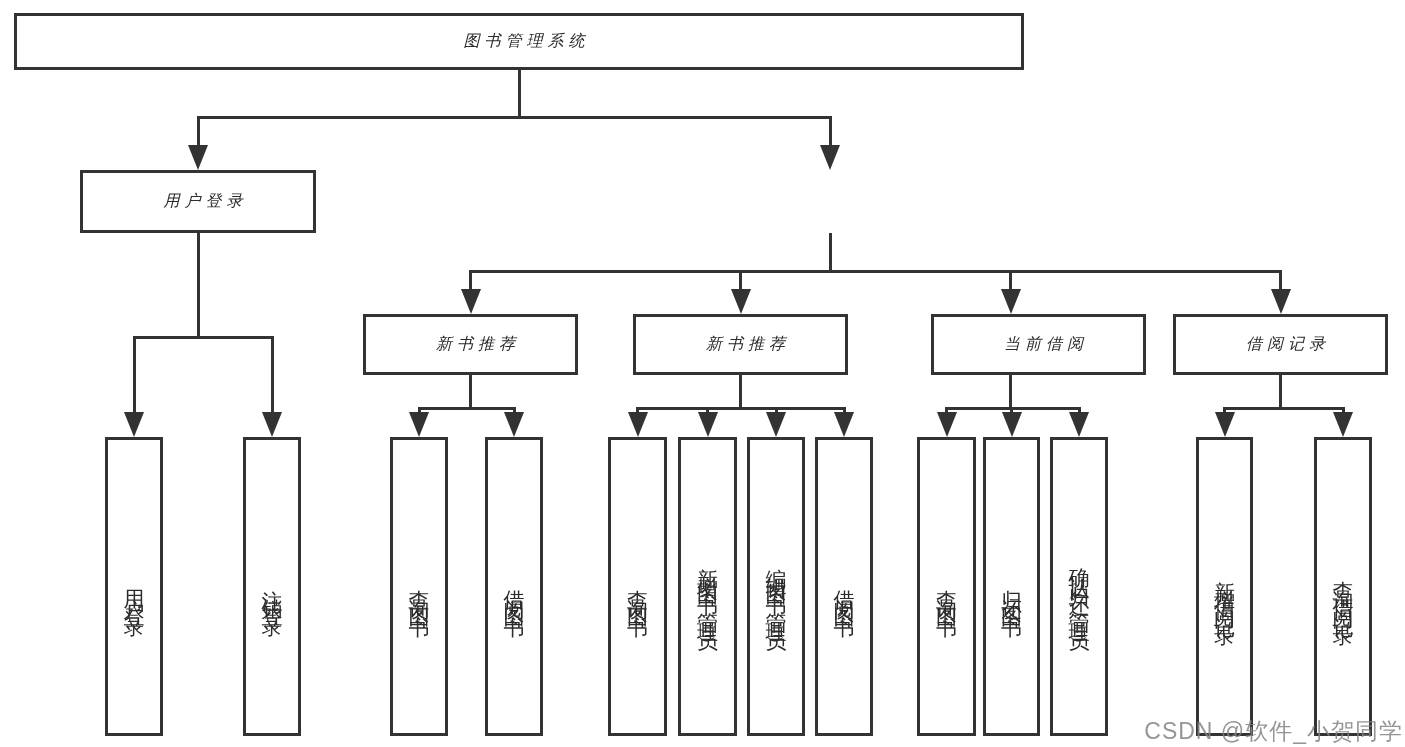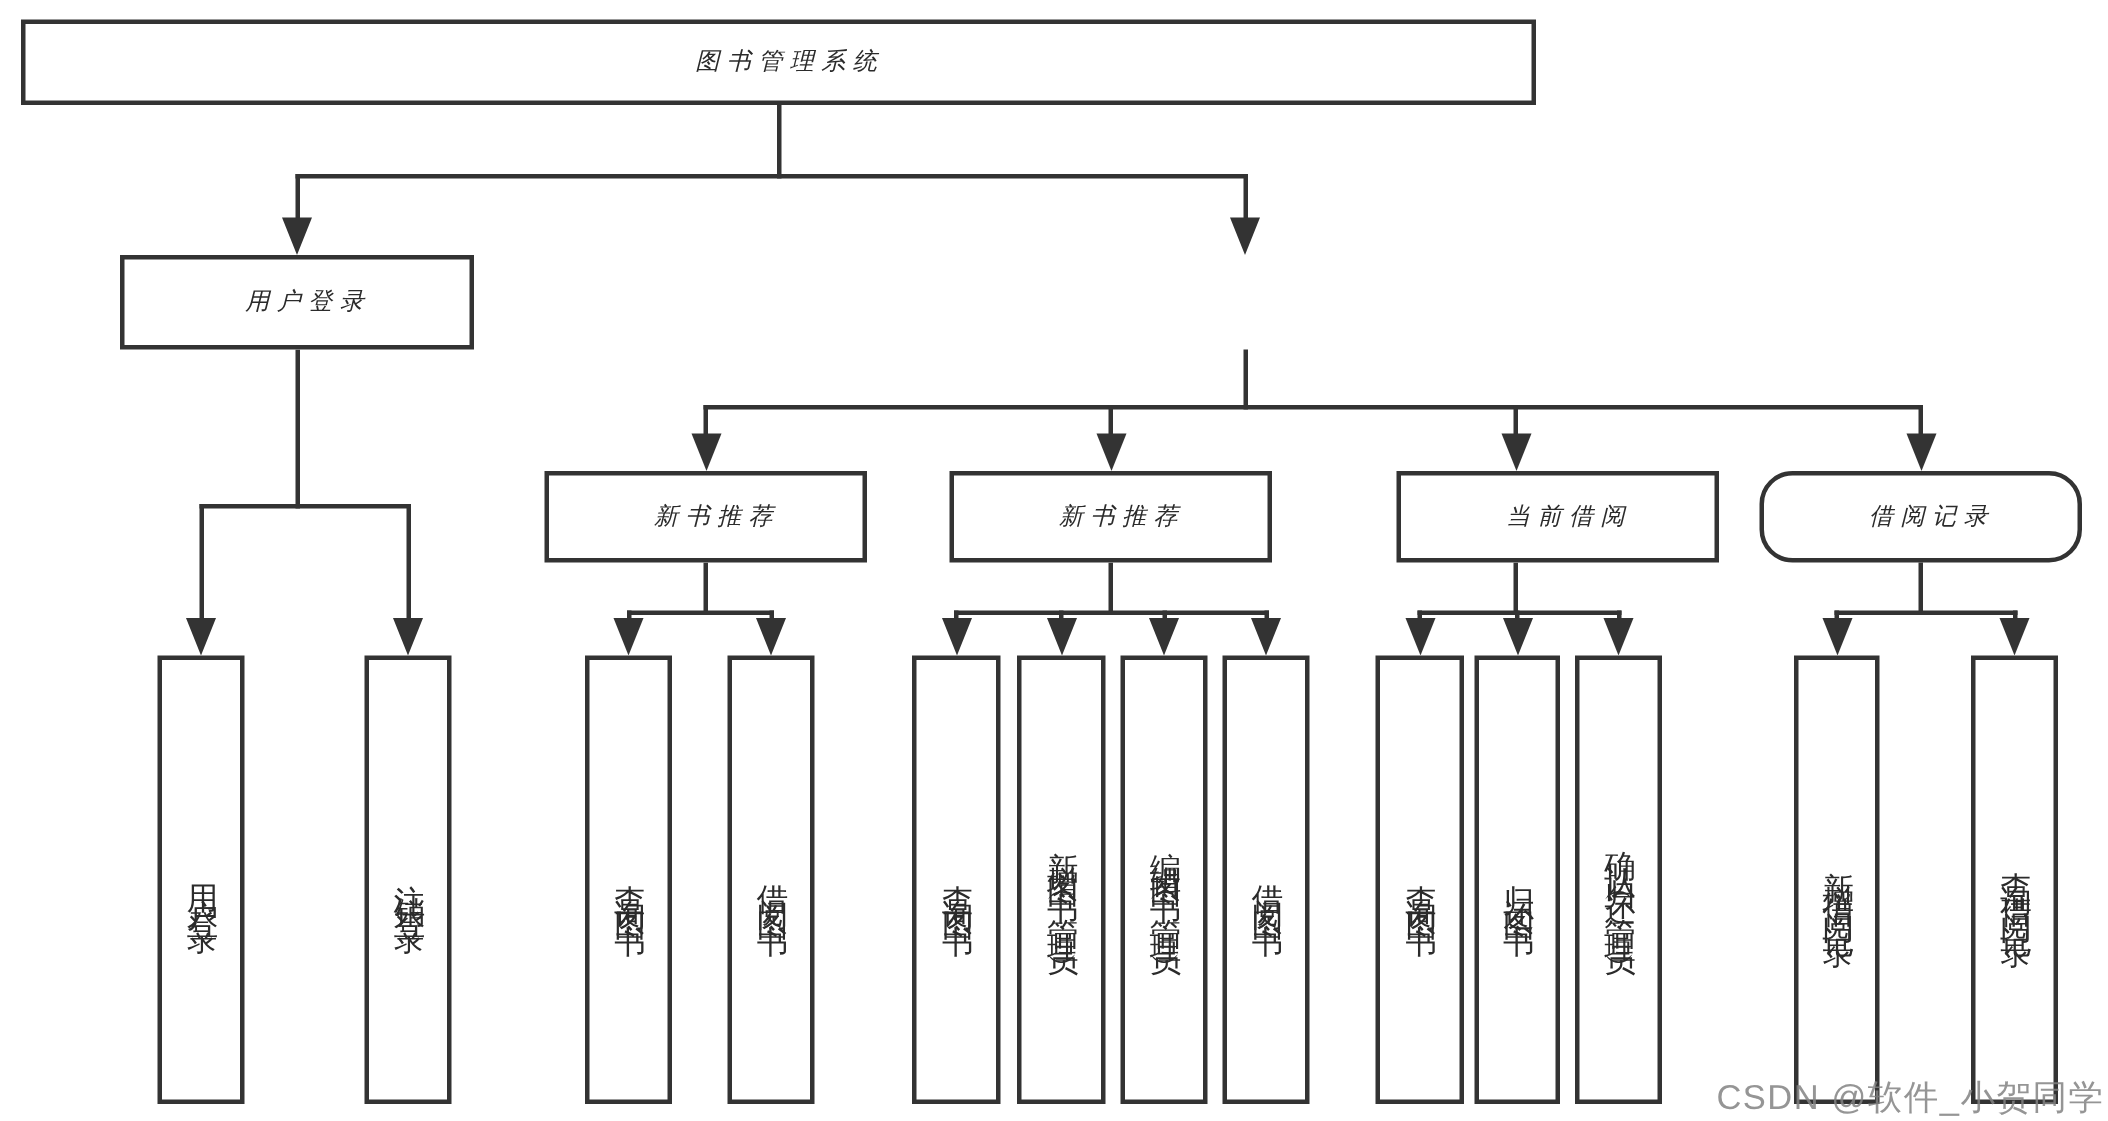--- a/index.html
+++ b/index.html
@@ -116,21 +116,21 @@
     <div class="line" style="left: 1223px; top: 407px; width: 121.5px; height: 3px;"></div>
     <div class="line" style="left: 1223px; top: 407px; width: 3px; height: 10px;"></div>
     <div class="arrowhead" style="left: 1214.5px; top: 412px;"></div>
     <div class="line" style="left: 1341.5px; top: 407px; width: 3px; height: 10px;"></div>
     <div class="arrowhead" style="left: 1333px; top: 412px;"></div>
     <div class="node h" style="left: 14px; top: 13px; width: 1010px; height: 57px;">图书管理系统</div>
     <div class="node h" style="left: 80px; top: 170px; width: 236px; height: 63px;">用户登录</div>
     <div class="node h" style="left: 363px; top: 314px; width: 215px; height: 61px;">新书推荐</div>
     <div class="node h" style="left: 633px; top: 314px; width: 215px; height: 61px;">新书推荐</div>
     <div class="node h" style="left: 903px; top: 314px; width: 215px; height: 61px; margin-left: 28px;">当前借阅</div>
-    <div class="node h" style="left: 1173px; top: 314px; width: 215px; height: 61px; border-radius: 22px;">借阅记录</div>
+    <div class="node h" style="left: 1173px; top: 314px; width: 215px; height: 61px;">借阅记录</div>
     <div class="node v" style="left: 105px; top: 437px; width: 58px; height: 299px;">用户登录</div>
     <div class="node v" style="left: 243px; top: 437px; width: 58px; height: 299px;">注销登录</div>
     <div class="node v" style="left: 390px; top: 437px; width: 58px; height: 299px;">查询图书</div>
     <div class="node v" style="left: 485px; top: 437px; width: 58px; height: 299px;">借阅图书</div>
     <div class="node v" style="left: 608px; top: 437px; width: 59px; height: 299px;">查询图书</div>
     <div class="node v" style="left: 678px; top: 437px; width: 59px; height: 299px;">新增图书（管理员）</div>
     <div class="node v" style="left: 747px; top: 437px; width: 58px; height: 299px;">编辑图书（管理员）</div>
     <div class="node v" style="left: 815px; top: 437px; width: 58px; height: 299px;">借阅图书</div>
     <div class="node v" style="left: 917px; top: 437px; width: 59px; height: 299px;">查询图书</div>
     <div class="node v" style="left: 983px; top: 437px; width: 57px; height: 299px;">归还图书</div>

